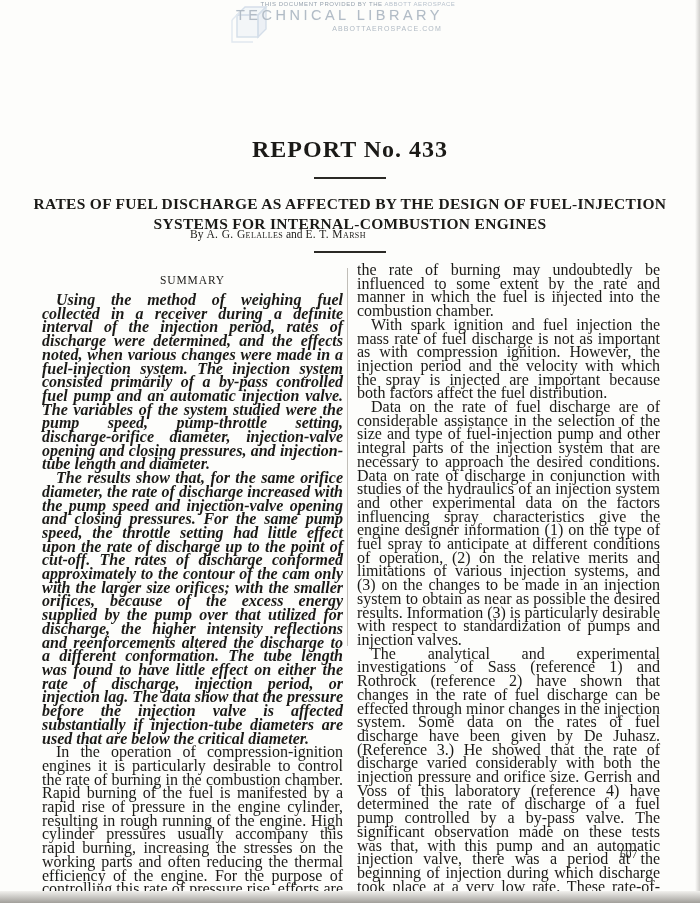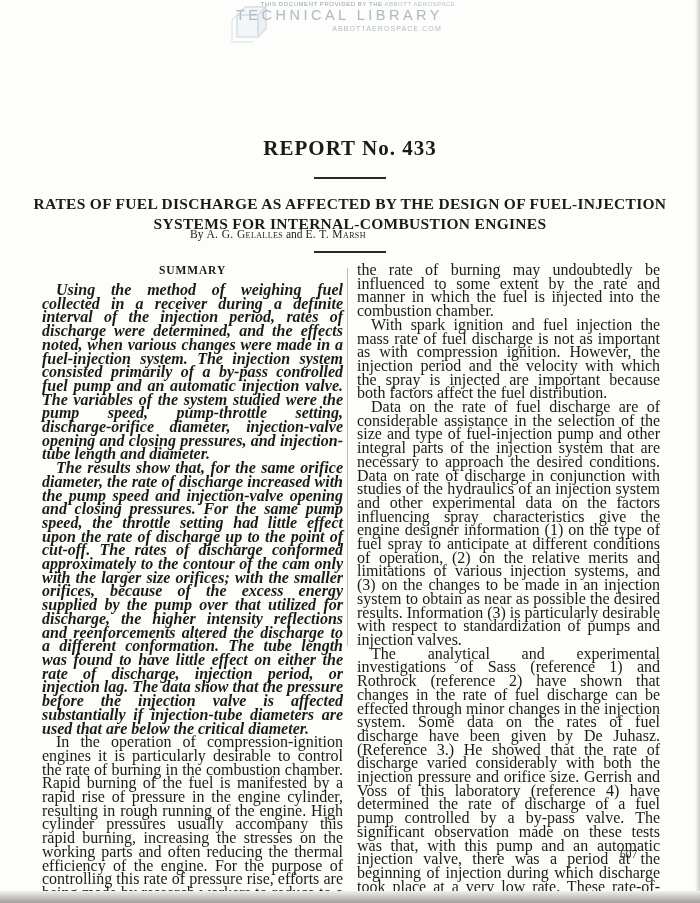--- a/index.html
+++ b/index.html
@@ -26,40 +26,40 @@
   .banner-provided .provider { color:#b8c2cd; }
   .banner-title { position:absolute; top:7px; left:8px; width:240px;
     font-size:14.5px; letter-spacing:3.5px; color:#b2bcc6; text-align:left;
     font-weight:500; white-space:nowrap; text-shadow:0 0 1px #e8ecf0; }
   .banner-site { position:absolute; top:25px; left:80px; width:158px;
     font-size:7px; letter-spacing:1.1px; color:#b0bac4; text-align:center;
     white-space:nowrap; }
 
   
   .report-number { position:absolute; top:136px; left:0; width:700px;
-    text-align:center; font-size:21px; font-weight:bold; letter-spacing:1px; }
+    text-align:center; font-size:24px; font-weight:bold; letter-spacing:1px; }
   .rule { position:absolute; left:314px; width:72px; height:2px; background:#2a2925; }
   .rule-1 { top:177px; }
   .rule-2 { top:251px; }
   .paper-title { position:absolute; top:194px; left:30px; width:640px;
     text-align:center; font-size:15.5px; font-weight:bold; line-height:20px;
     letter-spacing:.3px; }
   .byline { position:absolute; top:228px; left:0; width:556px; text-align:center;
     font-size:11.5px; }
   .byline .author { font-variant:small-caps; letter-spacing:.4px; }
 
   
   .col { position:absolute; top:263px; }
   .col-left  { left:42px;  width:301px; }
   .col-right { left:357px; width:303px; }
   .col p { margin:0; text-align:justify; font-size:16px; line-height:13.7px; }
   .col p.indent { text-indent:14px; }
   .col p.ital { font-style:italic;font-weight:bold; }
-  .sec-heading { text-align:center; font-weight:bold; font-size:11.5px;
-    letter-spacing:.9px; margin:1px 0 7px 0; }
+  .sec-heading { text-align:center; font-weight:normal; font-size:11.5px;
+    letter-spacing:.9px; margin:11px 0 7px 0; }
   .sec-heading.second { margin-top:9px; }
   .col-divider { position:absolute; left:347px; top:268px; width:1px; height:378px;
     background:#8f8a82; opacity:.55; }
 
   .page-number { position:absolute; top:848px; left:620px; width:50px;
     text-align:left; font-size:11.5px; }
 </style>
 </head>
 <body>
 

